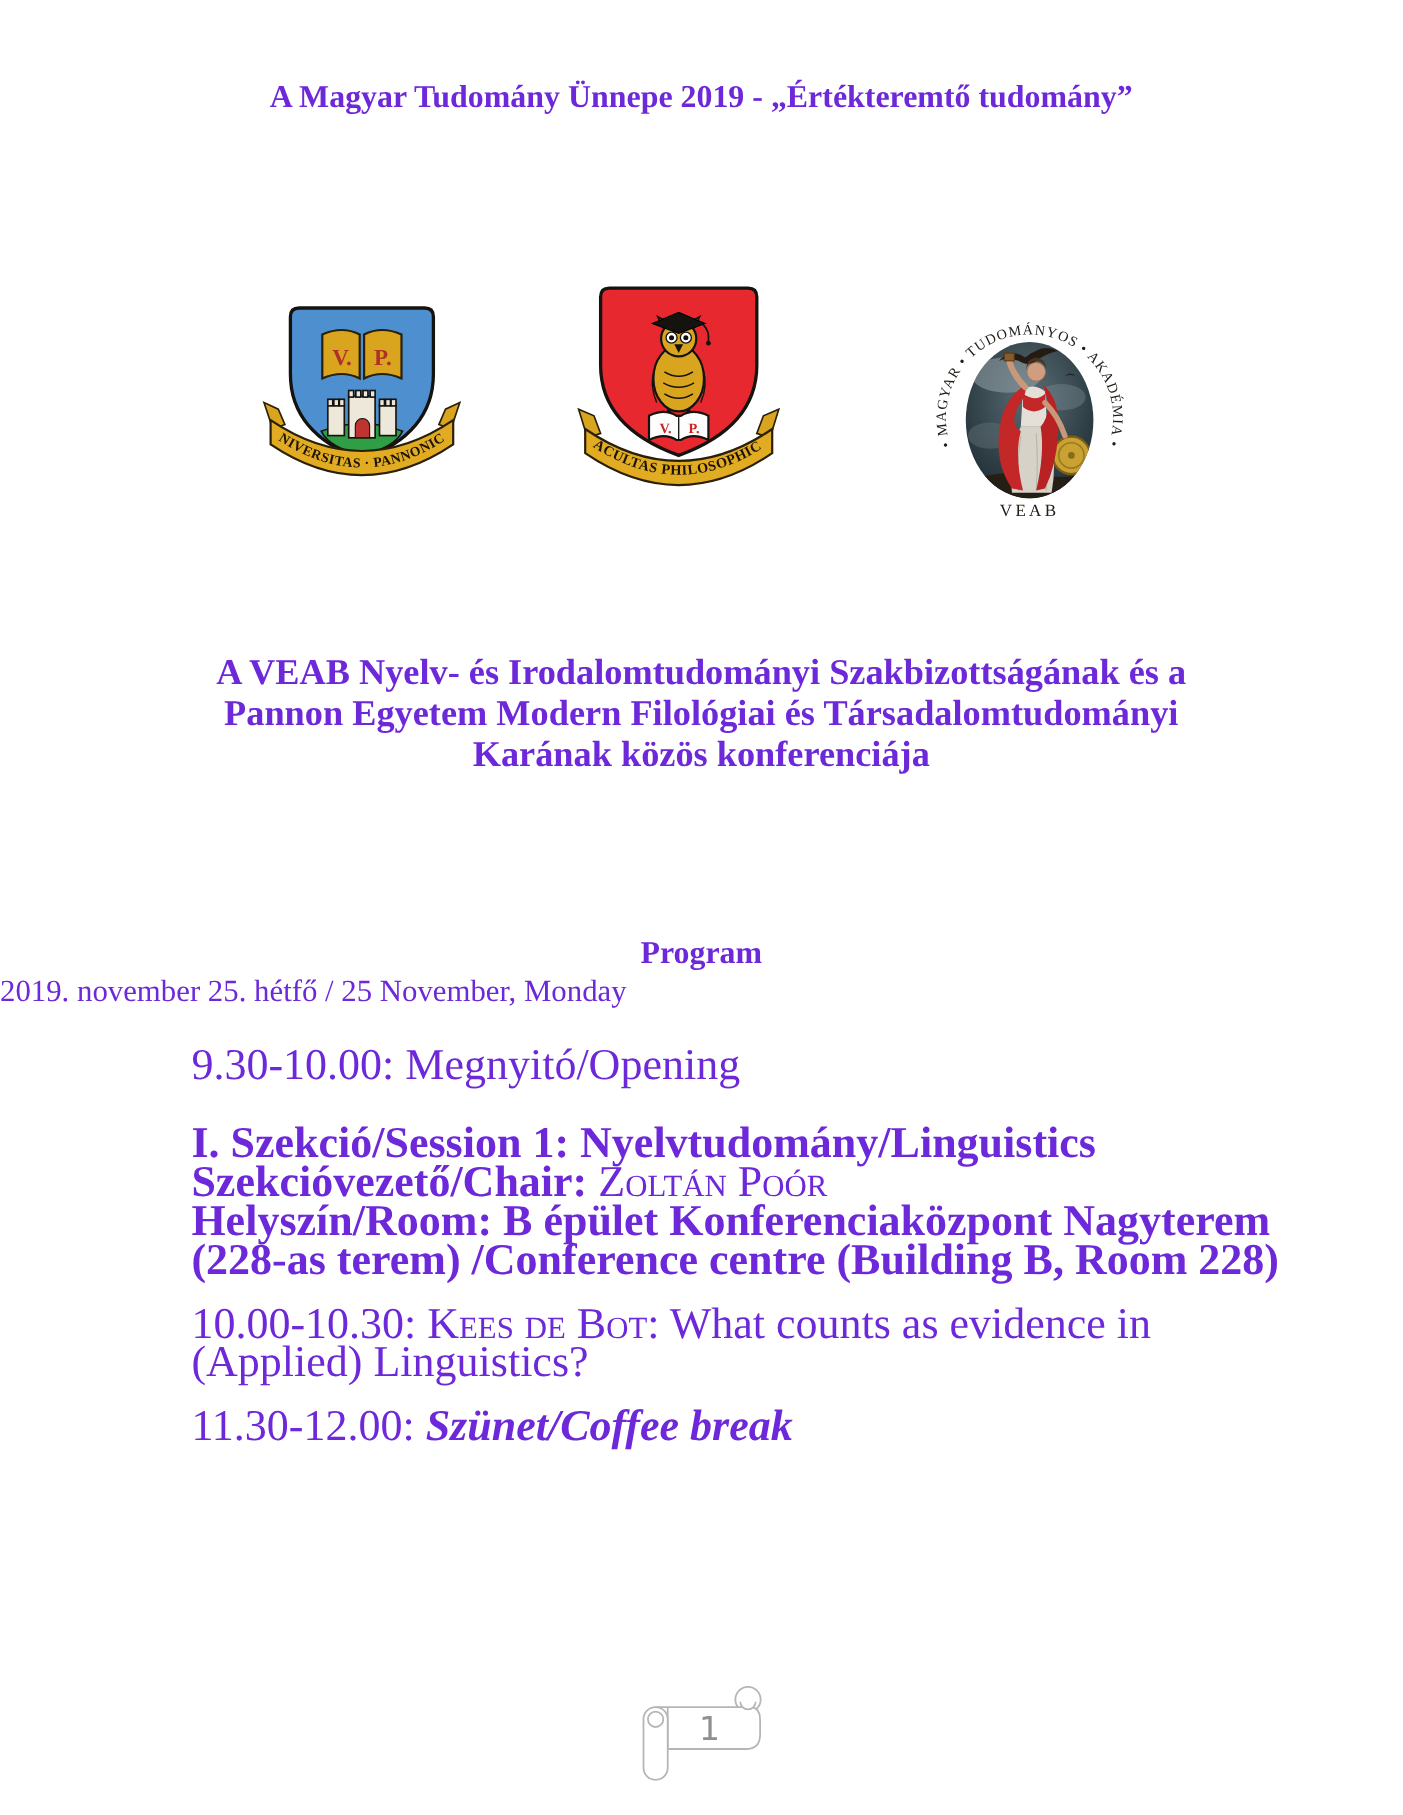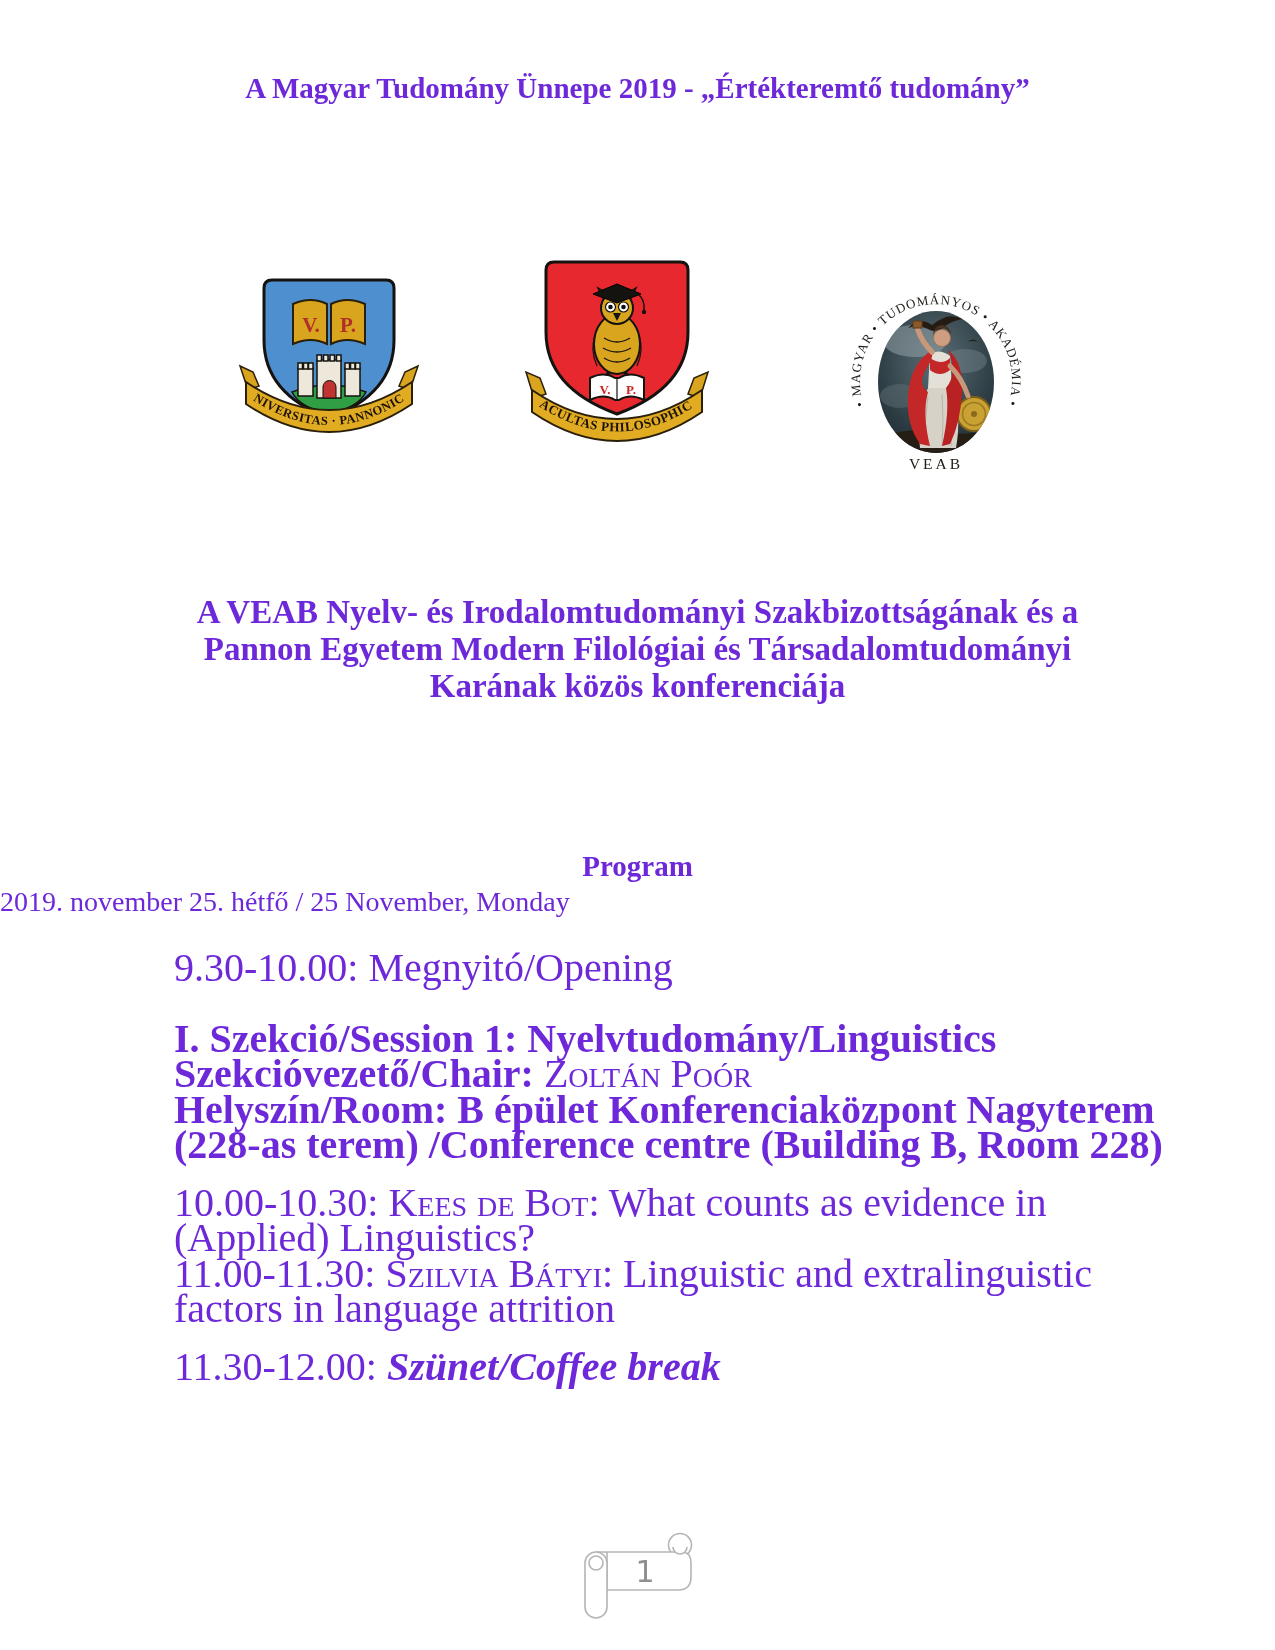--- a/index.html
+++ b/index.html
@@ -202,21 +202,20 @@
 
   <div class="body-text">
     <p class="opening-line">9.30-10.00: Megnyitó/Opening</p>
 
     <p class="session-title">I. Szekció/Session 1: Nyelvtudomány/Linguistics</p>
     <p class="chair-line"><span class="lbl">Szekcióvezető/Chair:</span> <span class="sc">Zoltán Poór</span></p>
     <p class="room-line">Helyszín/Room: B épület Konferenciaközpont Nagyterem (228-as terem) /Conference centre (Building B, Room 228)</p>
 
     <div class="talks">
       <p class="talk-line"><span>10.00-10.30:</span> <span class="sc">Kees de Bot</span><span>: What counts as evidence in (Applied) Linguistics?</span></p>
-      <p class="talk-line"><span>11.00-11.30:</span> <span class="sc">Szilvia Bátyi</span><span>: Linguistic and extralinguistic factors in language attrition</span></p>
     </div>
 
     <p class="break-line"><span>11.30-12.00:</span> <span class="break-label">Szünet/Coffee break</span></p>
   </div>
 
   <svg class="footer-scroll" width="114" height="94" viewBox="0 0 114 94">
     <g fill="#ffffff" stroke="#b5b5b5" stroke-width="1.6">
       <circle cx="97" cy="15" r="11.5"></circle>
       <path d="M13,22 H100 Q108,23 108,33 V47 Q108,60 95,60 H24 L24,22 Z"></path>
       <path d="M2,33 A11,11 0 0 1 24,33 V77 A11,11 0 0 1 2,77 Z"></path>

